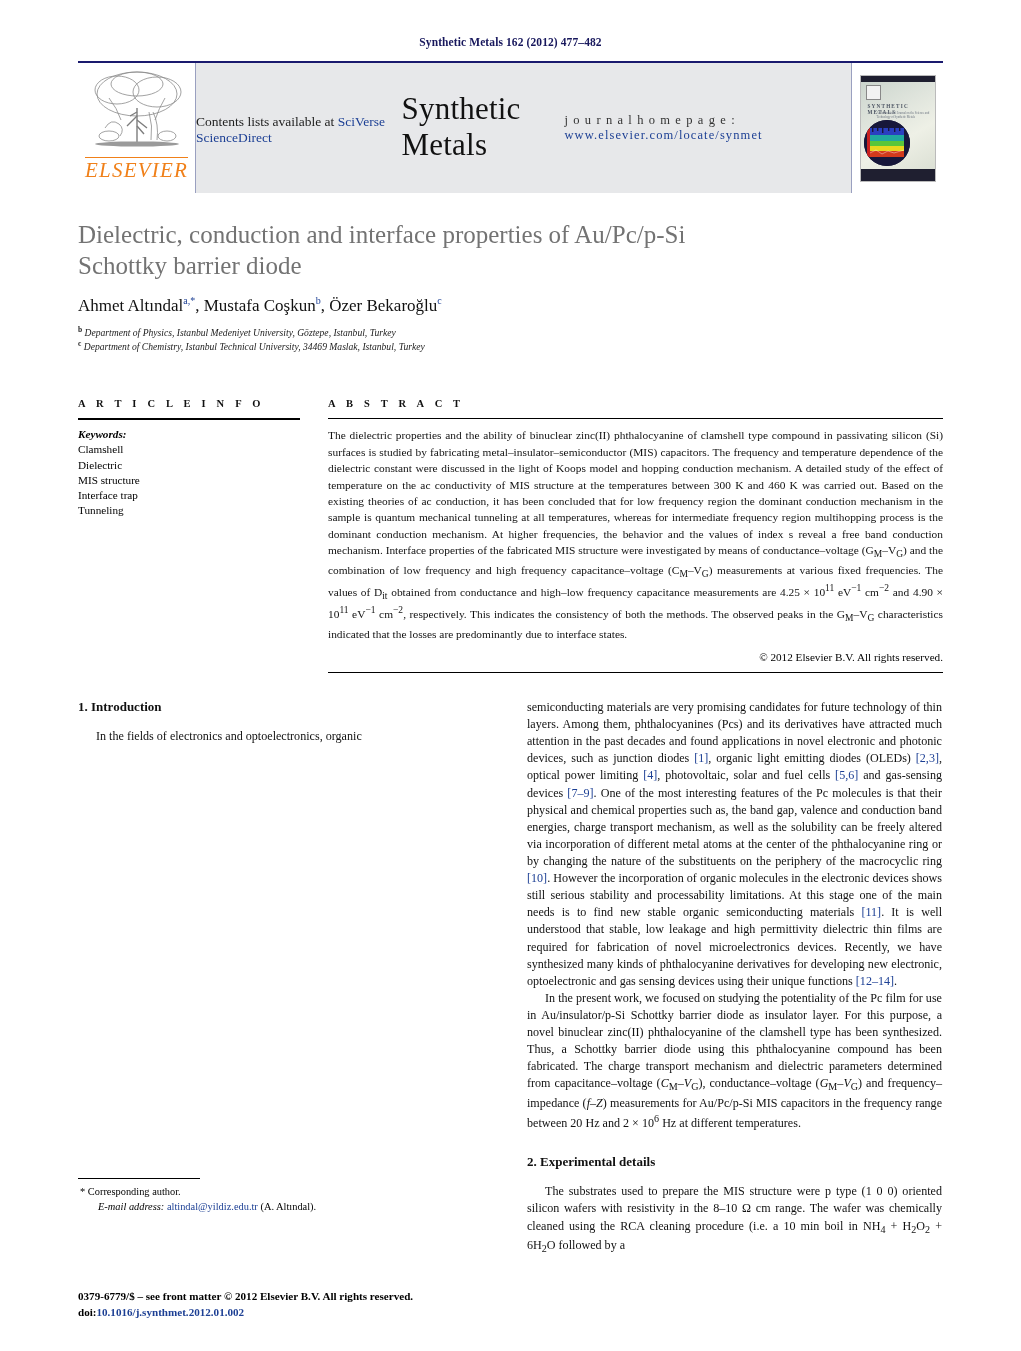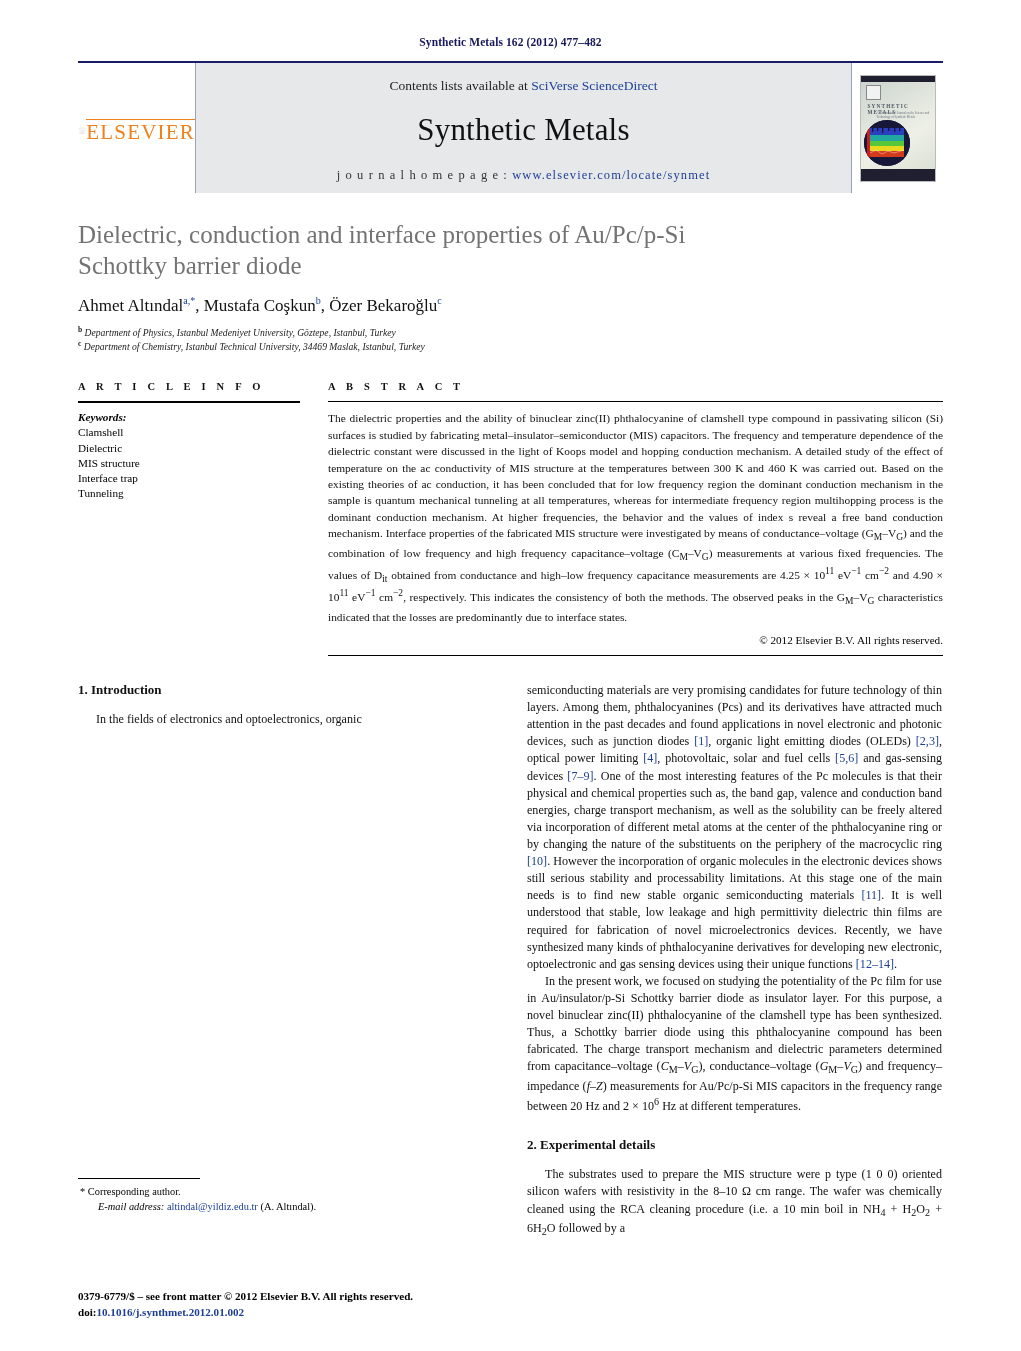--- a/index.html
+++ b/index.html
@@ -40,46 +40,47 @@
     display: flex;
     height: 130px;
     align-items: stretch;
   }
   .elsevier-logo {
     width: 118px;
     flex: 0 0 118px;
     border-right: 1.2px solid #9aa0c0;
     box-sizing: border-box;
     display: flex;
-    flex-direction: row;
+    flex-direction: column;
     align-items: center;
     justify-content: flex-start;
     padding-top: 5px;
     background: #fff;
+    font-style: italic;
   }
   .elsevier-tree {
     width: 100px;
     height: 88px;
     display: block;
   }
   .elsevier-word {
     font-family: "Liberation Serif", serif;
     font-size: 21px;
     letter-spacing: 1.2px;
     color: #f08019;
     border-top: 1.4px solid #f08019;
     padding-top: 1px;
     margin-top: 1px;
     line-height: 1.05;
   }
   .journal-band {
     flex: 1 1 auto;
     background: #e7e8ea;
     display: flex;
-    flex-direction: column;
+    flex-direction: row;
     align-items: center;
     justify-content: center;
     position: relative;
   }
   .contents-line {
     font-size: 13.5px;
     color: #222;
     margin-top: 4px;
   }
   .contents-line a {
@@ -168,21 +169,21 @@
   .affils {
     font-size: 9.6px;
     font-style: italic;
     line-height: 1.42;
     color: #222;
   }
   .affils sup { font-style: normal; font-weight: bold; font-size: 7.5px; }
 
   
   .info-abstract {
-    margin: 27px 78px 0 78px;
+    margin: 44px 78px 0 78px;
     display: flex;
     gap: 28px;
   }
   .col-info { width: 222px; flex: 0 0 222px; }
   .col-abs  { flex: 1 1 auto; }
   .sec-head {
     font-size: 10.5px;
     font-weight: bold;
     letter-spacing: 4.2px;
     color: #111;

